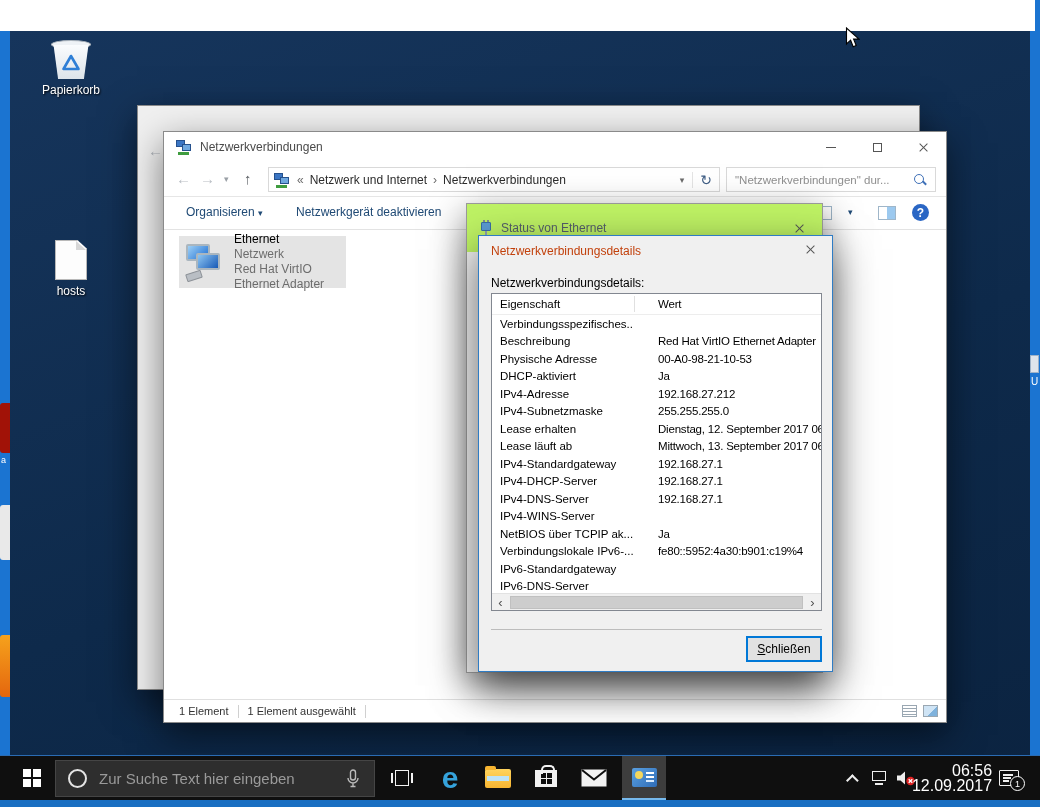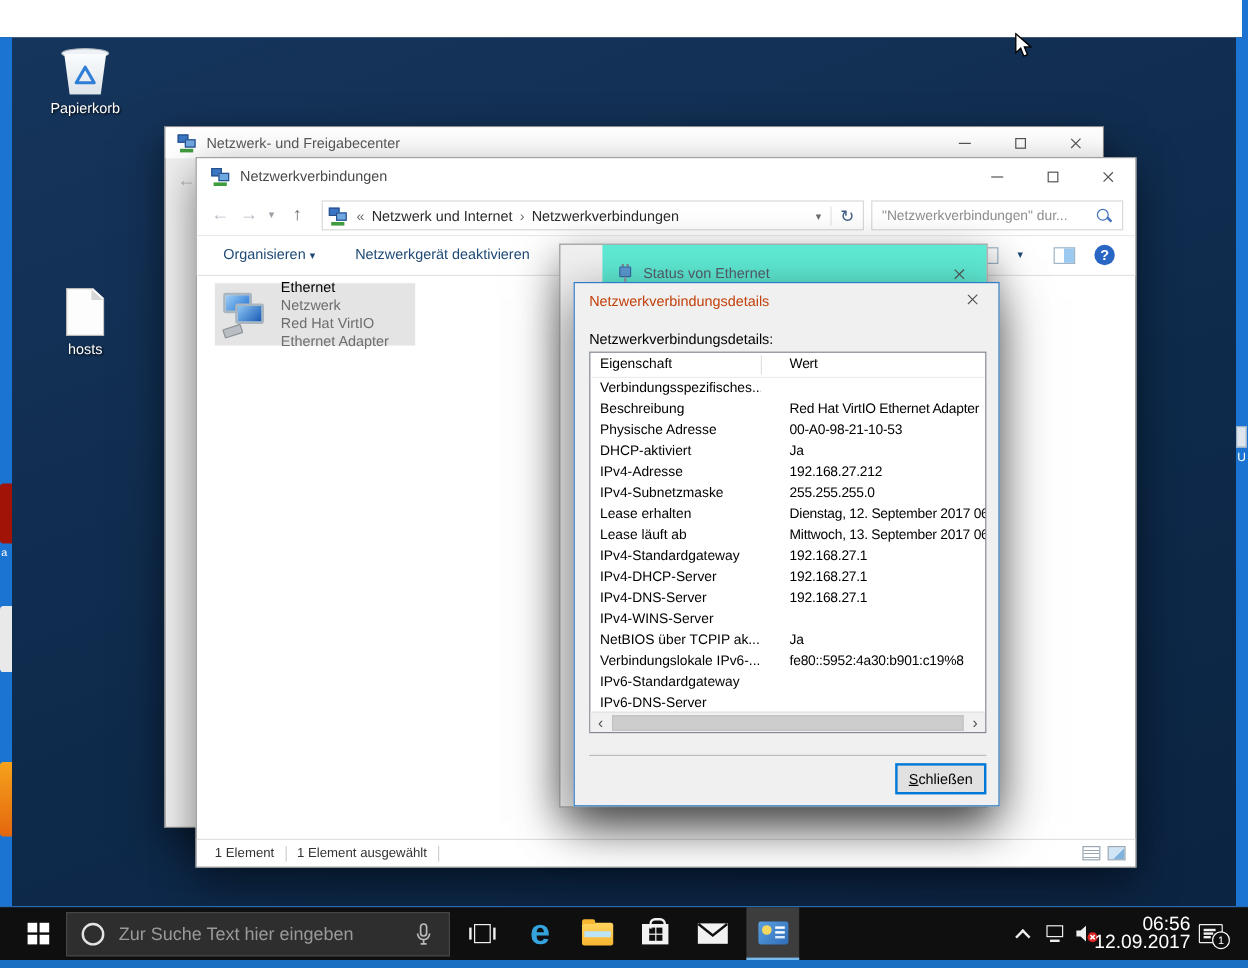--- a/index.html
+++ b/index.html
@@ -169,39 +169,20 @@
   </div>
 
   <div class="abs desk-icon" style="left:33px;top:240px;">
     <div class="page-icon">
         <div class="page-fold"></div>
       </div>
     <div class="desk-label">hosts</div>
   </div>
 
   <div class="abs win" style="left:137px;top:105px;width:783px;height:585px;background:#f0f0f0;">
-    <div class="titlebar" style="height:26px;">
-      <div class="net-mini-icon" style="margin-left:10px;">
-          <div class="m1"></div>
-          <div class="m2"></div>
-          <div class="g"></div>
-        </div>
-      <div class="title-text" style="color:#5a5a5a;">Netzwerk- und Freigabecenter</div>
-      <div class="wctls">
-        <div class="wctl">
-            <div class="gw-min"></div>
-          </div>
-        <div class="wctl">
-            <div class="gw-max"></div>
-          </div>
-        <div class="wctl">
-            <div class="gw-x"></div>
-          </div>
-      </div>
-    </div>
     <div class="abs" style="left:10px;top:36px;color:#aeb3b9;font-size:15px;">←</div>
   </div>
 
   <div class="abs win" style="left:163px;top:131px;width:784px;height:592px;">
     <div class="titlebar" style="height:30px;">
       <div class="net-mini-icon" style="margin-left:12px;">
           <div class="m1"></div>
           <div class="m2"></div>
           <div class="g"></div>
         </div>
@@ -277,21 +258,21 @@
       <span>1 Element ausgewählt</span>
       <span class="vsep"></span>
       <div style="margin-left:auto;display:flex;gap:6px;margin-right:8px;">
         <div class="sb-ico1"></div>
         <div class="sb-ico2"></div>
       </div>
     </div>
   </div>
 
   <div class="abs win" style="left:466px;top:203px;width:357px;height:470px;background:#f0f0f0;border-color:#9a9a9a;">
-    <div class="titlebar" style="height:48px;background:#5eead4;margin-left:35px;">
+    <div class="titlebar" style="height:48px;background:#bef264;">
       <div class="plug-icon" style="margin-left:12px;">
           <div class="p1"></div>
           <div class="p2"></div>
           <div class="pb"></div>
           <div class="pc"></div>
         </div>
       <div class="title-text" style="color:#55606a;">Status von Ethernet</div>
       <div class="wctls">
           <div class="wctl">
             <div class="gw-x"></div>
@@ -361,21 +342,21 @@
           <div class="drow">
             <span class="dprop">IPv4-WINS-Server</span>
             <span class="dval"></span>
           </div>
           <div class="drow">
             <span class="dprop">NetBIOS über TCPIP ak...</span>
             <span class="dval">Ja</span>
           </div>
           <div class="drow">
             <span class="dprop">Verbindungslokale IPv6-...</span>
-            <span class="dval">fe80::5952:4a30:b901:c19%8</span>
+            <span class="dval">fe80::5952:4a30:b901:c19%4</span>
           </div>
           <div class="drow">
             <span class="dprop">IPv6-Standardgateway</span>
             <span class="dval"></span>
           </div>
           <div class="drow">
             <span class="dprop">IPv6-DNS-Server</span>
             <span class="dval"></span>
           </div>
         </div>

